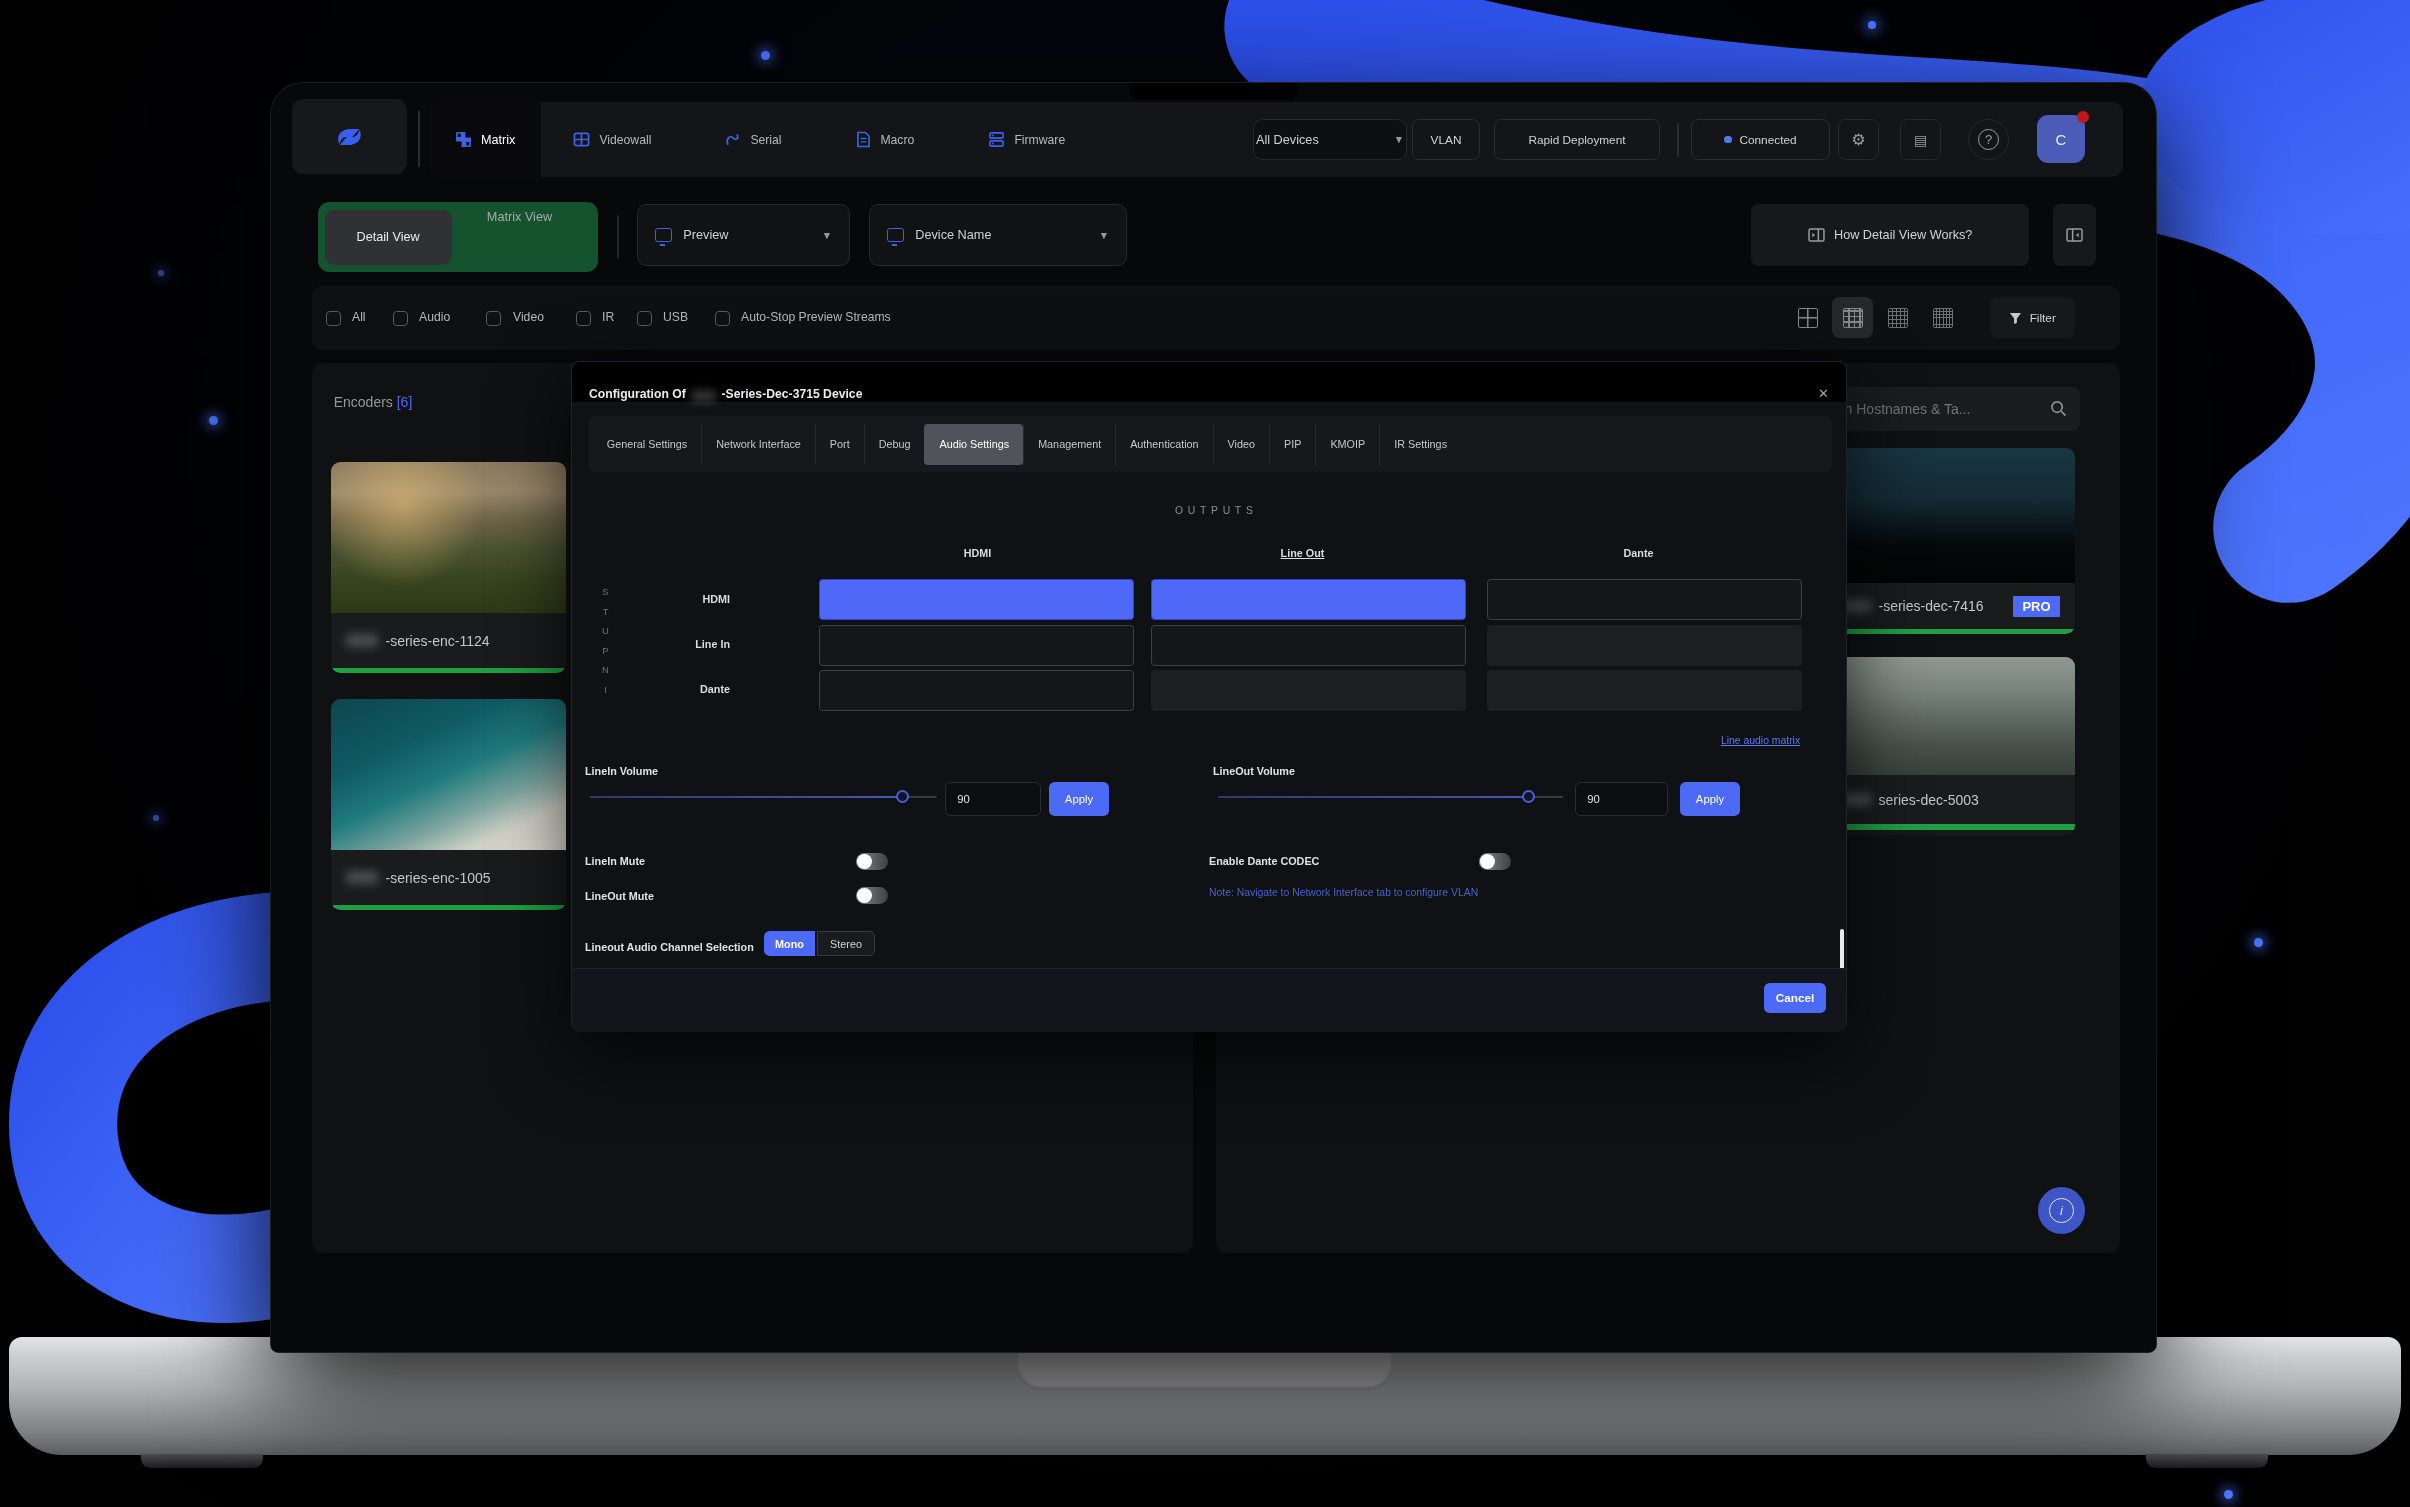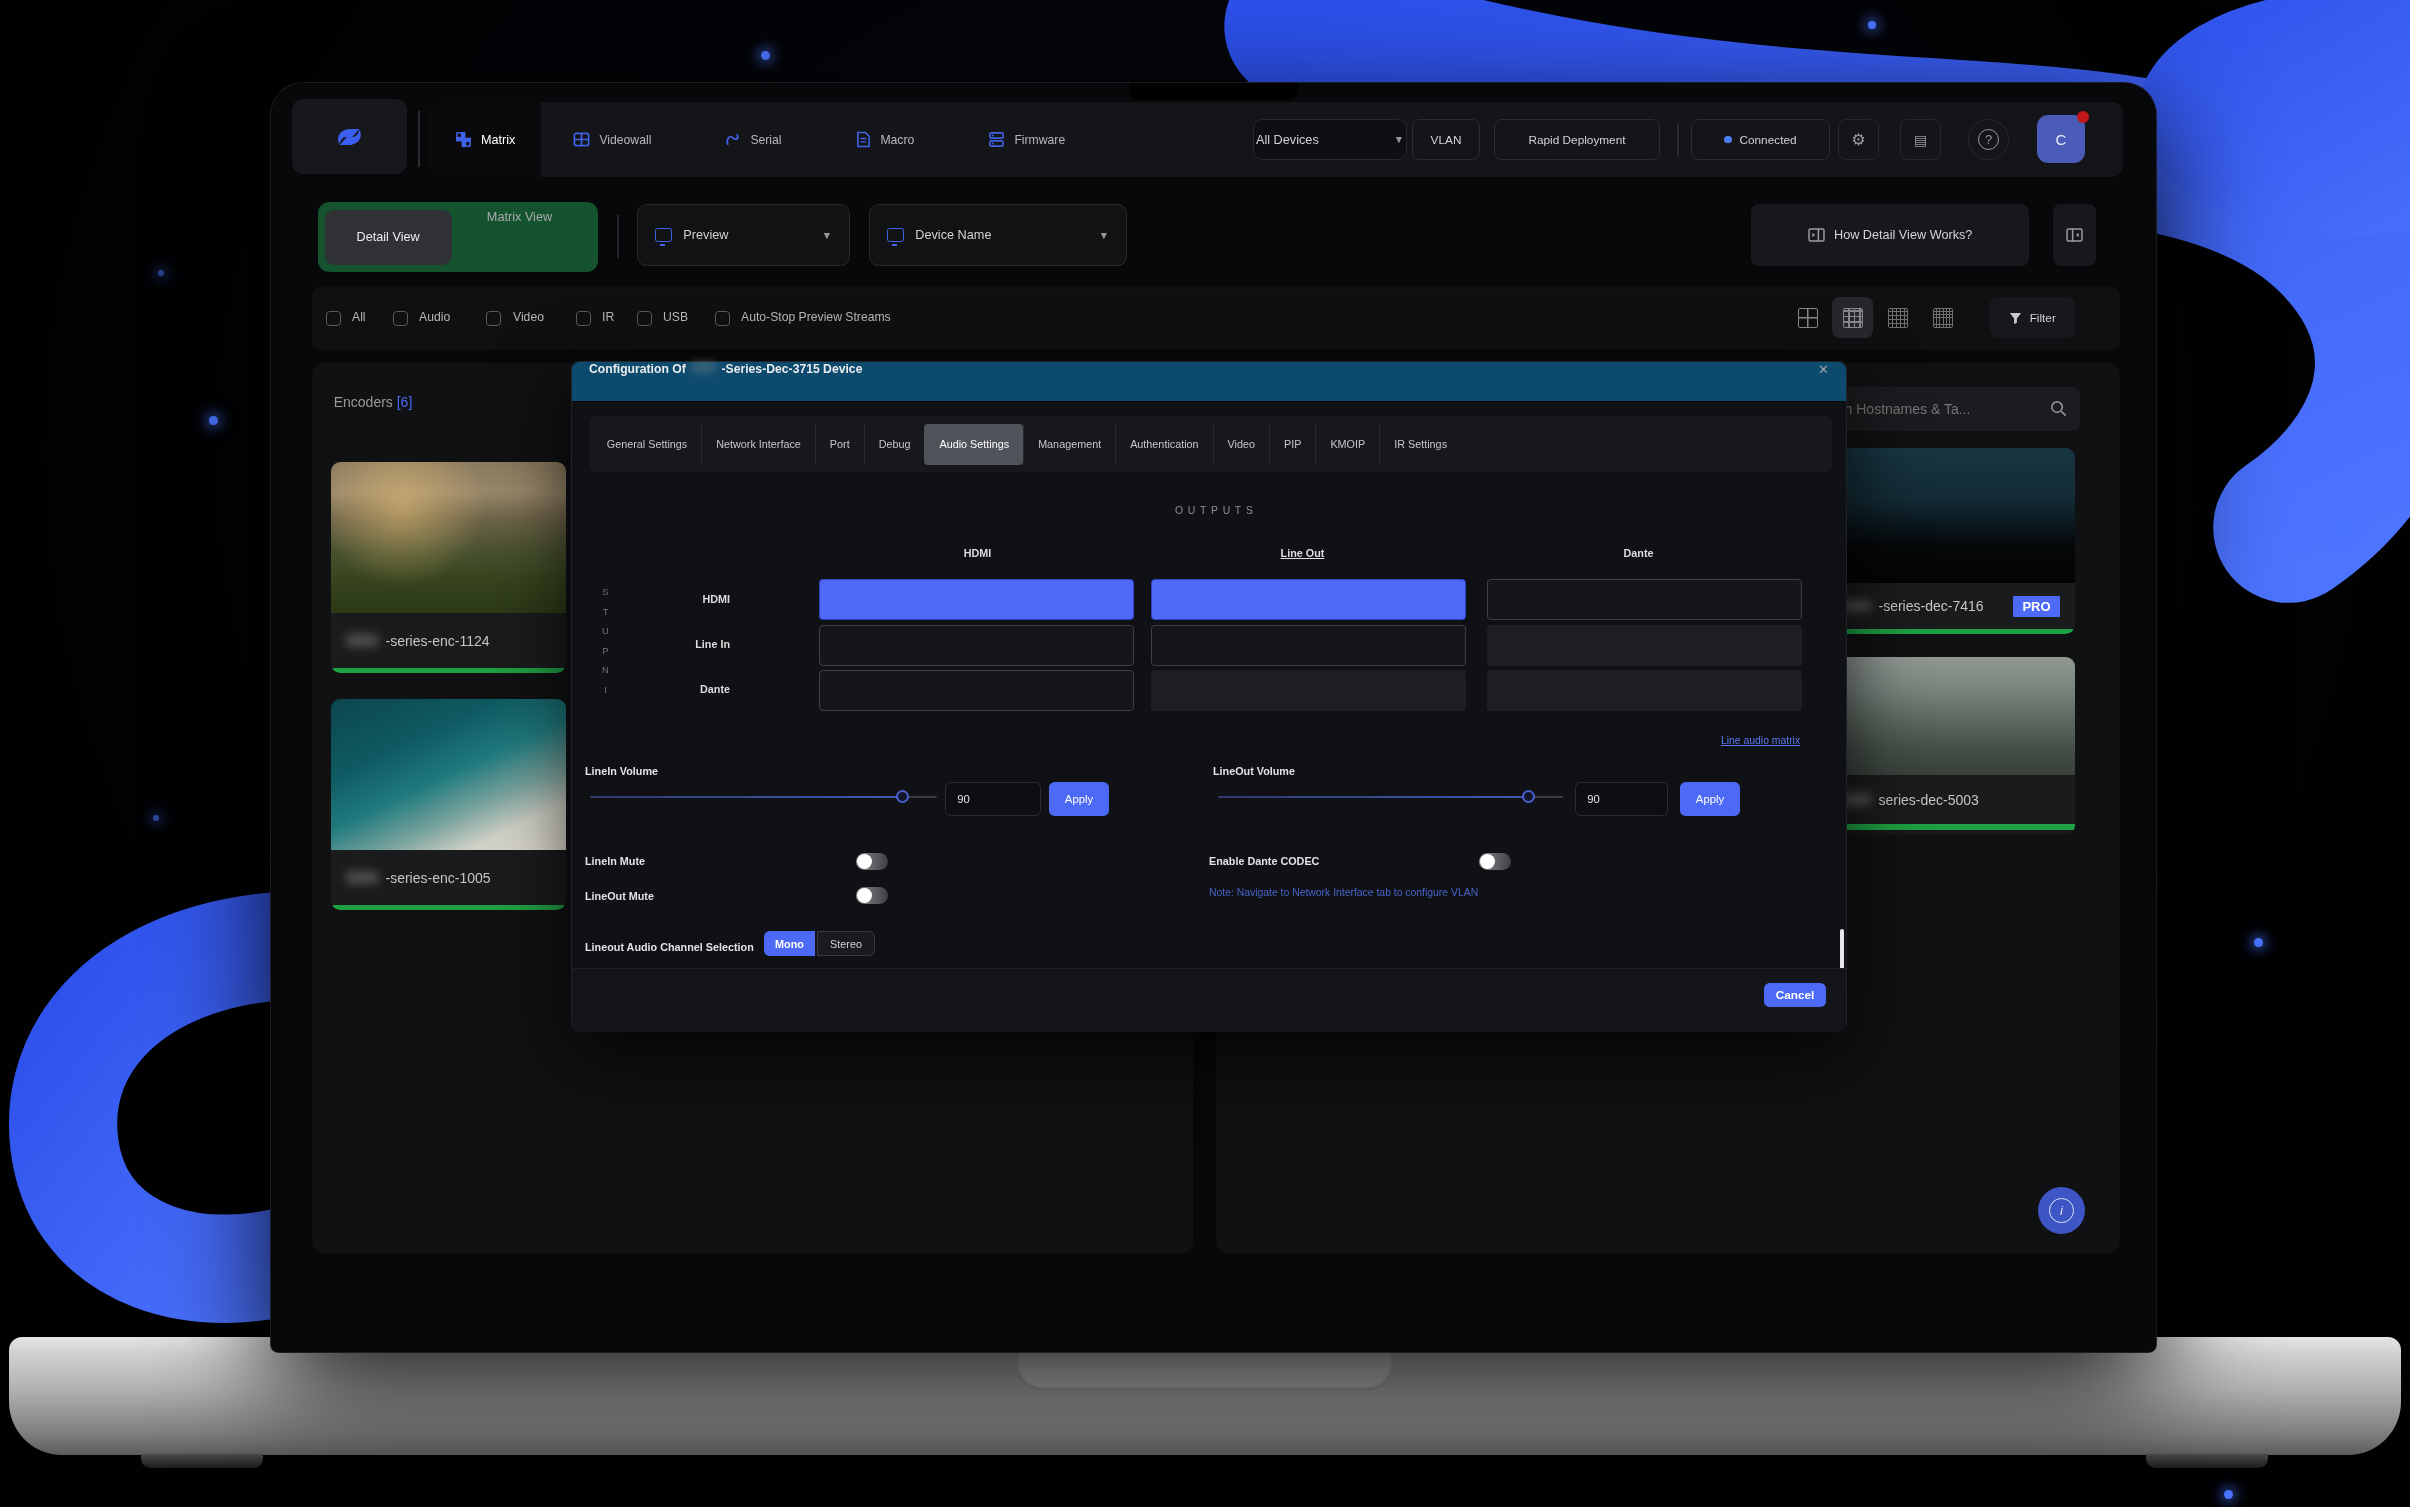--- a/index.html
+++ b/index.html
@@ -33,21 +33,21 @@
   .g3{background:repeating-linear-gradient(90deg,transparent 0 4.2px,#87888a 4.2px 5.6px),repeating-linear-gradient(0deg,transparent 0 4.2px,#87888a 4.2px 5.6px);}
   .g4{background:repeating-linear-gradient(90deg,transparent 0 3px,#6f7072 3px 4.1px),repeating-linear-gradient(0deg,transparent 0 3px,#6f7072 3px 4.1px);}
   .g5{background:repeating-linear-gradient(90deg,transparent 0 2.3px,#6f7072 2.3px 3.2px),repeating-linear-gradient(0deg,transparent 0 2.3px,#6f7072 2.3px 3.2px);}
   .card{position:absolute;background:#17181a;border-radius:9.4px;overflow:hidden;}
   .cardimg{width:100%;}
   .cardbar{display:flex;align-items:center;gap:7.5px;padding:0 15px;background:#1a1b1d;color:#c5c6c8;font-size:14px;}
   .greenbar{width:100%;background:#1fA043;}
   .redact{display:inline-block;width:32px;height:12.2px;background:#8a8b8d;filter:blur(4.7px);border-radius:2.8px;opacity:.45;}
   
   .modal{position:absolute;left:300px;top:278px;width:1276px;height:670px;background:#101114;border:0.9px solid #222327;border-radius:7.5px;z-index:10;box-shadow:0 22.6px 75px rgba(0,0,0,.75);}
-  .mtitle{position:absolute;left:0;top:0;width:100%;height:40px;background:#0c4a6e;border-bottom:1.9px solid #060607;border-radius:7.5px 7.5px 0 0;display:flex;align-items:flex-start;padding:0 17px;color:#ececee;font-size:12.2px;font-weight:bold;gap:5.6px;}
+  .mtitle{position:absolute;left:0;top:0;width:100%;height:40px;background:#000000;border-bottom:1.9px solid #060607;border-radius:7.5px 7.5px 0 0;display:flex;align-items:flex-end;padding:0 17px;color:#ececee;font-size:12.2px;font-weight:bold;gap:5.6px;}
   .tabs{position:absolute;left:17px;top:54px;width:1243px;height:56px;background:#17181b;border-radius:5.6px;display:flex;align-items:center;padding:0 3.8px;}
   .tab{display:flex;align-items:center;justify-content:center;height:41px;padding:0 14px;color:#c6c7c9;font-size:10.8px;border-left:0.9px solid #28292c;cursor:pointer;white-space:nowrap;}
   .tab:first-child{border-left:none;}
   .tab.active{background:#505359;color:#fff;border-radius:3.8px;border-left-color:transparent;}
   .cell{position:absolute;width:315px;height:41px;border-radius:3.8px;}
   .cell.on{background:#4e68f7;border:0.9px solid #2e43c8;}
   .cell.off{background:#15161a;border:0.9px solid #3e4044;}
   .cell.disabled{background:#1d1e21;}
   .rowlab{position:absolute;left:56px;width:102px;text-align:right;color:#dcdcde;font-size:10.8px;font-weight:bold;}
   .collab{position:absolute;width:113px;text-align:center;color:#dcdcde;font-size:10.8px;font-weight:bold;}
@@ -411,19 +411,19 @@
           <div class="knob"></div>
         </div>
       <div class="abs" style="left:637px;top:525px;color:#4763c9;font-size:10.4px;">Note: Navigate to Network Interface tab to configure VLAN</div>
 
       <div class="lbl" style="left:13px;top:579px;">Lineout Audio Channel Selection</div>
       <div class="abs" style="left:192px;top:569px;width:51px;height:25.4px;background:#4c6af5;border-radius:5.6px 0 0 5.6px;display:flex;align-items:center;justify-content:center;color:#fff;font-size:10.8px;font-weight:bold;">Mono</div>
       <div class="abs" style="left:245px;top:569px;width:58px;height:25.4px;background:#1a1b1e;border:0.9px solid #3a3b3f;border-radius:0 5.6px 5.6px 0;display:flex;align-items:center;justify-content:center;color:#d2d3d5;font-size:10.8px;">Stereo</div>
 
       <div class="abs" style="left:1268px;top:567px;width:3.8px;height:44px;background:#e9e9eb;border-radius:1.9px;"></div>
       <div class="abs" style="left:0;top:606px;width:100%;height:64px;background:#14151a;border-top:0.9px solid #1f2024;border-radius:0 0 7.5px 7.5px;">
-        <button style="position:absolute;left:1192px;top:14px;width:62px;height:24px;background:#4c6af5;border:none;border-radius:5.6px;color:#fff;font-size:11.8px;font-weight:bold;cursor:pointer;">Cancel</button>
+        <button style="position:absolute;left:1192px;top:14px;width:62px;height:30px;background:#4c6af5;border:none;border-radius:5.6px;color:#fff;font-size:11.8px;font-weight:bold;cursor:pointer;">Cancel</button>
       </div>
     </div>
 
   </div>
 </div>
 
 
 </body></html>

